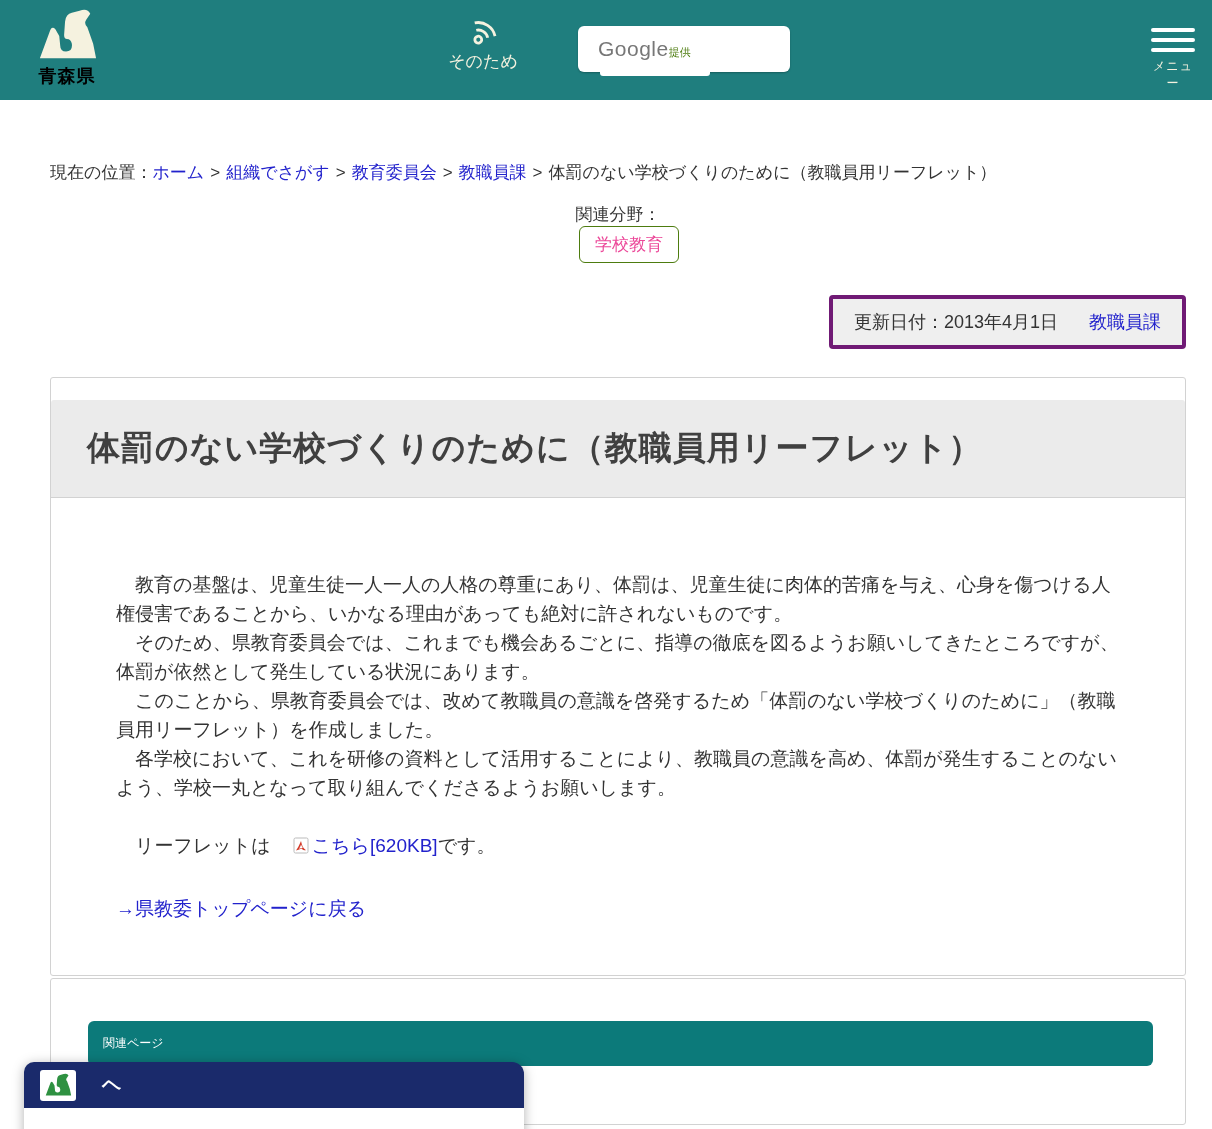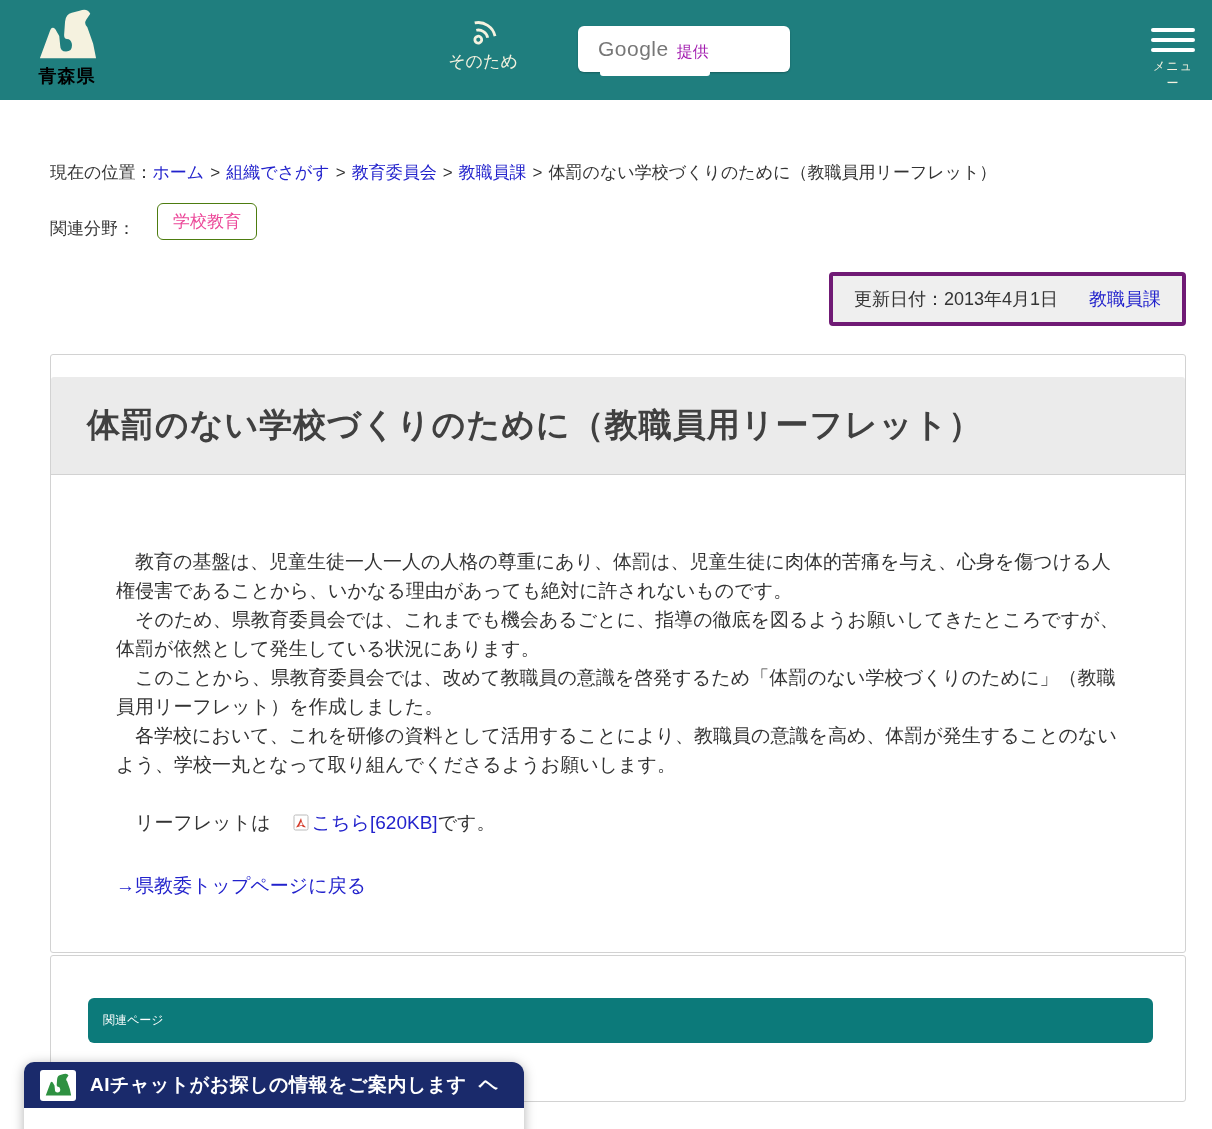--- a/index.html
+++ b/index.html
@@ -29,39 +29,39 @@
   .search-box {
     position:absolute; left:578px; top:26px; width:212px; height:46px;
     background:#fff; border-radius:6px; box-shadow:0 1px 2px rgba(0,0,0,.25);
     display:flex; align-items:center; padding:0 0 0 20px;
   }
   .search-tab {
     position:absolute; left:600px; top:68px; width:110px; height:8px;
     background:#fff; border-radius:0 0 3px 3px;
   }
   .search-brand { color:#777; font-size:21px; letter-spacing:.5px; }
-  .search-provided { color:#a21caf; font-size:16px; margin-left:8px; padding-top:6px; }
+  .search-provided { color:#4d7c0f; font-size:11px; padding-top:6px; }
   .menu-block {
     position:absolute; right:16px; top:28px; width:46px; text-align:center; cursor:pointer;
   }
   .menu-bars span {
     display:block; width:44px; height:4px; background:#fff; border-radius:2px; margin:0 auto 6px;
   }
   .menu-label { color:#f5f2df; font-size:12px; letter-spacing:1px; margin-top:3px; }
 
   
   .main { width:1136px; margin:0 50px; }
 
   .breadcrumb {
     margin-top:58px; font-size:17px; line-height:29px; color:#333;
   }
   .breadcrumb a, .link { color:#2222cc; text-decoration:none; cursor:pointer; }
   .bc-sep { margin:0 6px; color:#333; }
 
-  .related-row { margin-top:16px; display:flex; align-items:flex-end; font-size:17px; }
+  .related-row { margin-top:16px; display:flex; align-items:center; font-size:17px;flex-direction:column; }
   .related-tag {
     display:inline-block; margin-left:22px; padding:6px 15px;
     border:1px solid #4d7c0f; border-radius:6px; color:#ec4899; font-size:17px;
     background:#fff; cursor:pointer;
   }
 
   .meta-row { margin-top:32px; display:flex; justify-content:flex-end; }
   .meta-box {
     background:#efefef; border:4px solid #701a75; border-radius:4px;
     padding:11px 21px; font-size:18px; color:#333;
@@ -193,17 +193,16 @@
 
 </main>
 
 <div class="chat-widget">
   <div class="chat-bar">
     <span class="chat-logo">
       <svg width="28" height="24" viewBox="0 0 64 52">
         <path fill="#2e9141" fill-rule="evenodd" d="M4 50 L14 23 Q16 16 20 20 L24 27 L25 37 Q25 43 31 43 Q38 43 37 35 Q36 30 32 30 Q29 30 29 26 L30 12 Q31 4 37 3 L45 1 Q53 -2 56 4 L52 10 Q49 14 53 18 L59 35 L62 50 Z"></path>
       </svg>
     </span>
-    <span class="chat-label">AIチャットがお探しの情報をご案内します</span>
     <span class="chat-chevron">ヘ</span>
   </div>
   <div class="chat-panel"></div>
 </div>
 
 </body></html>

